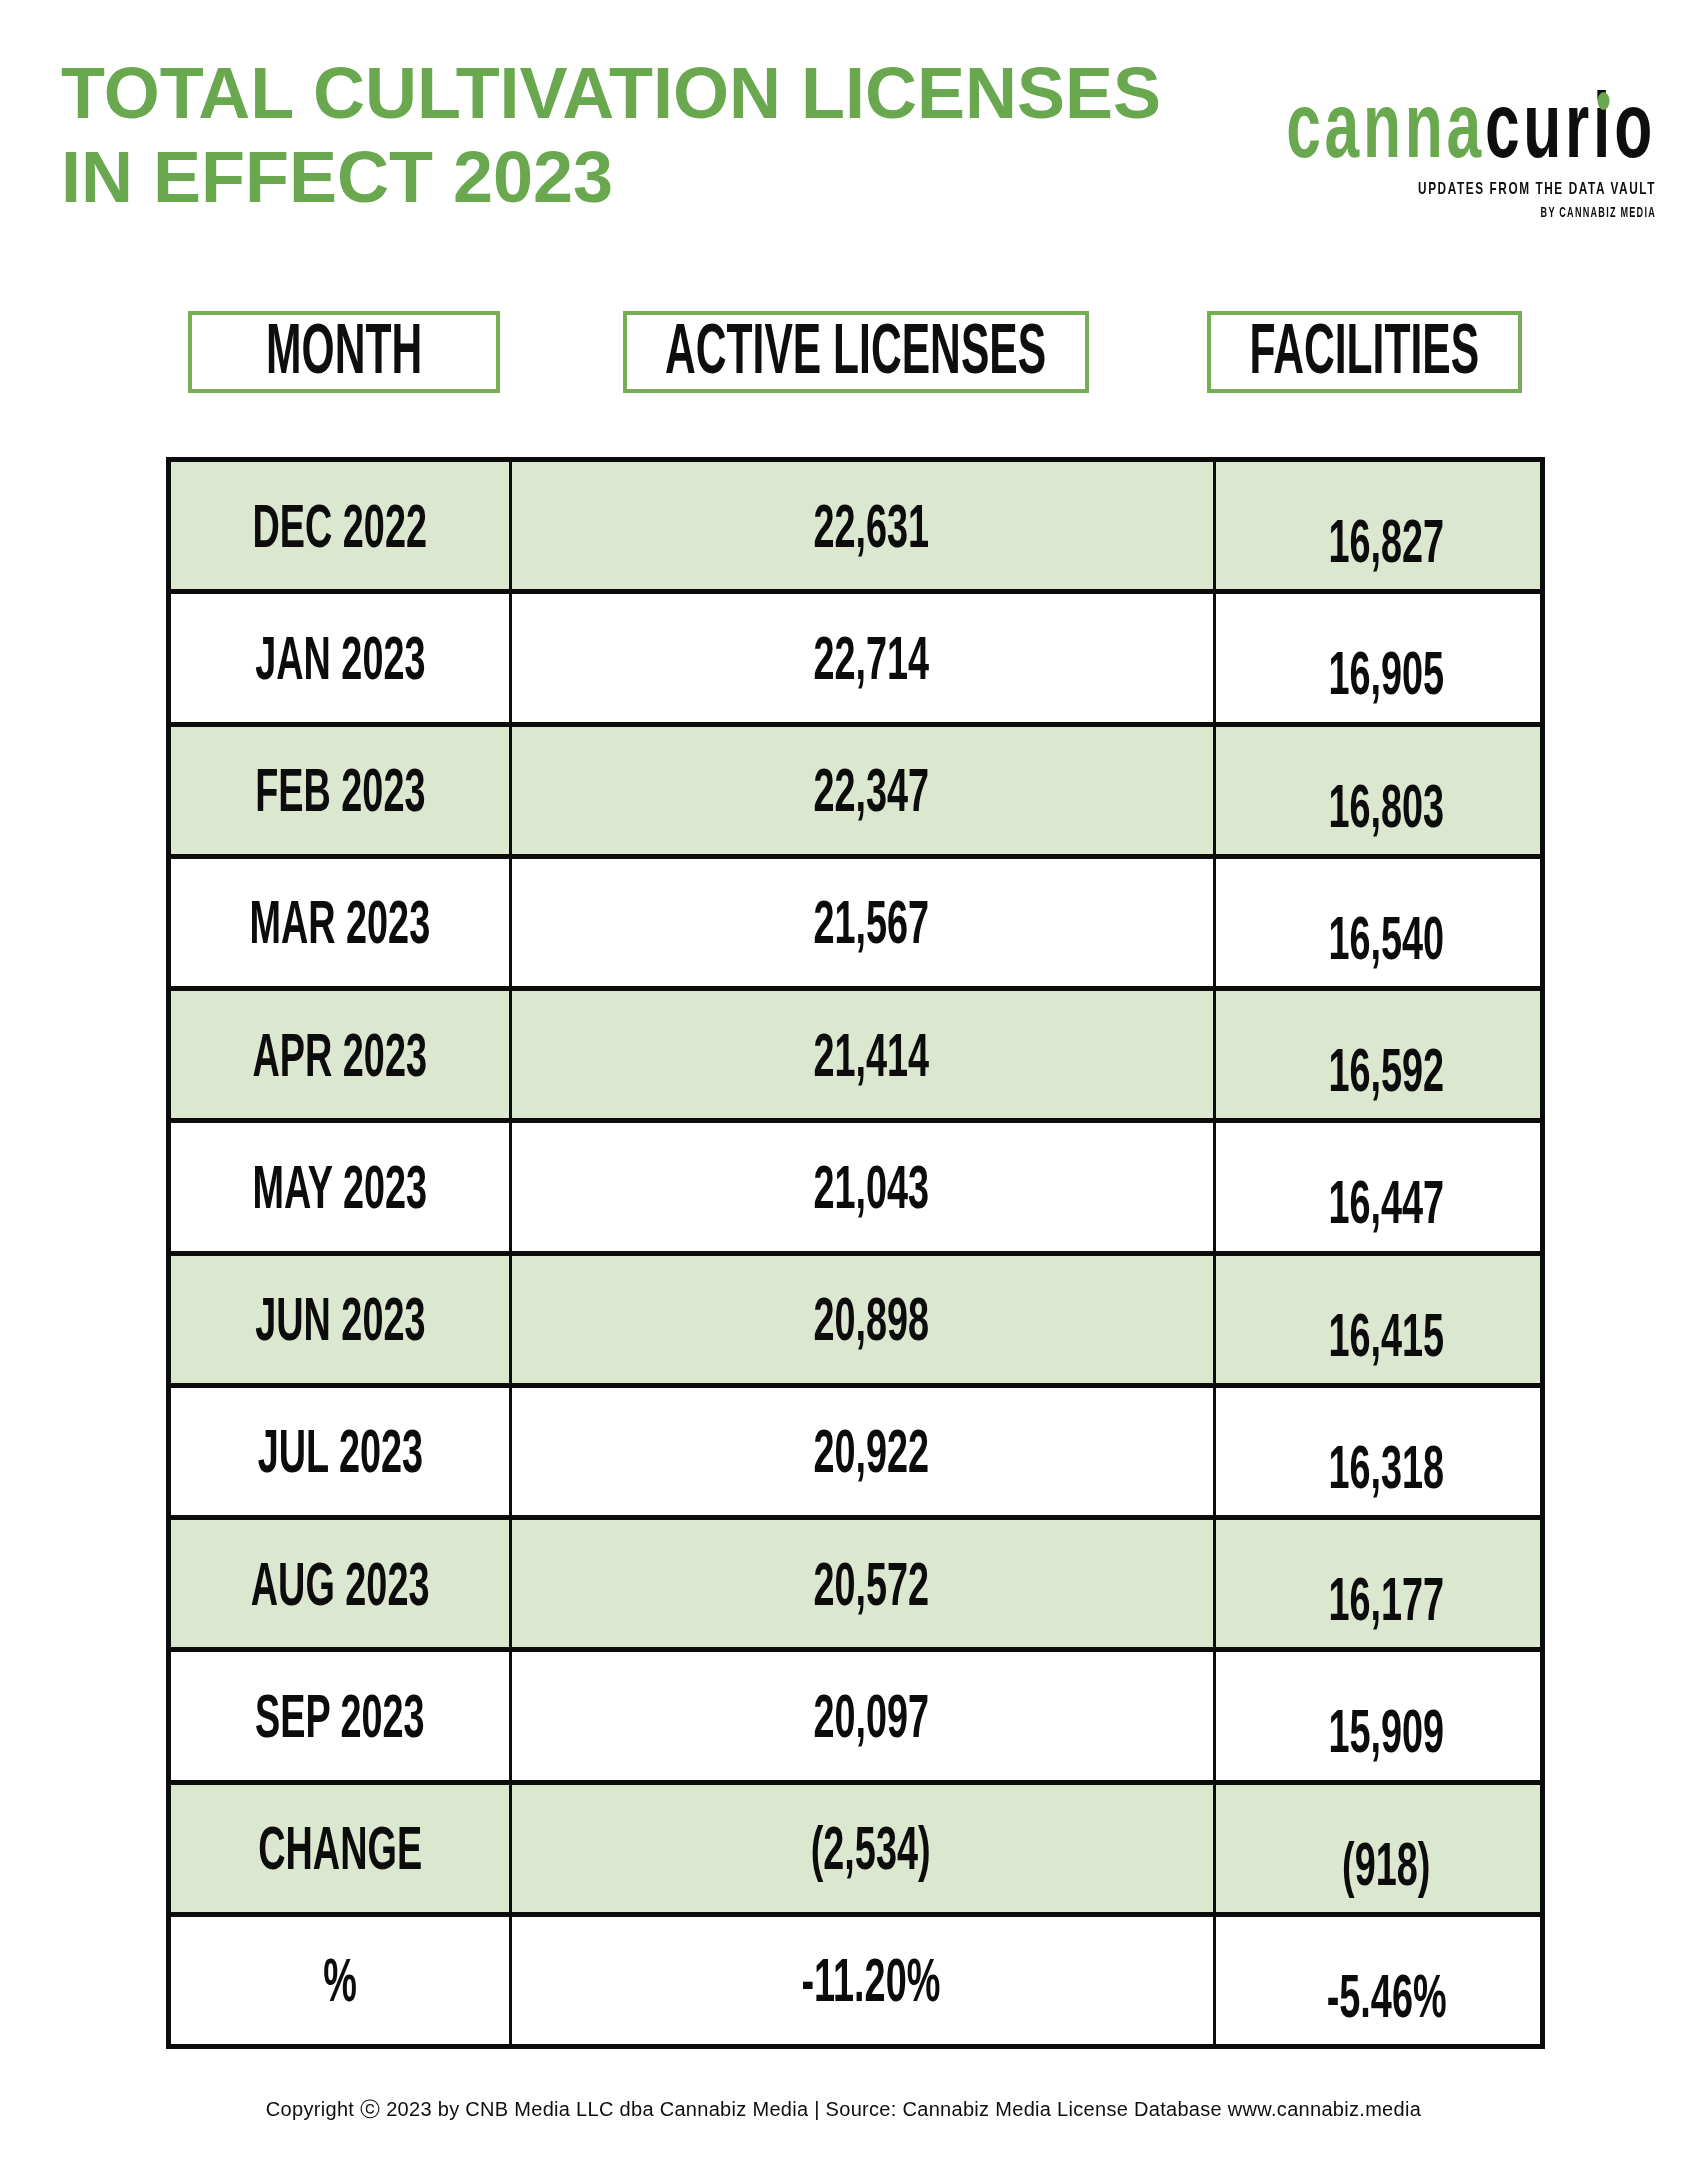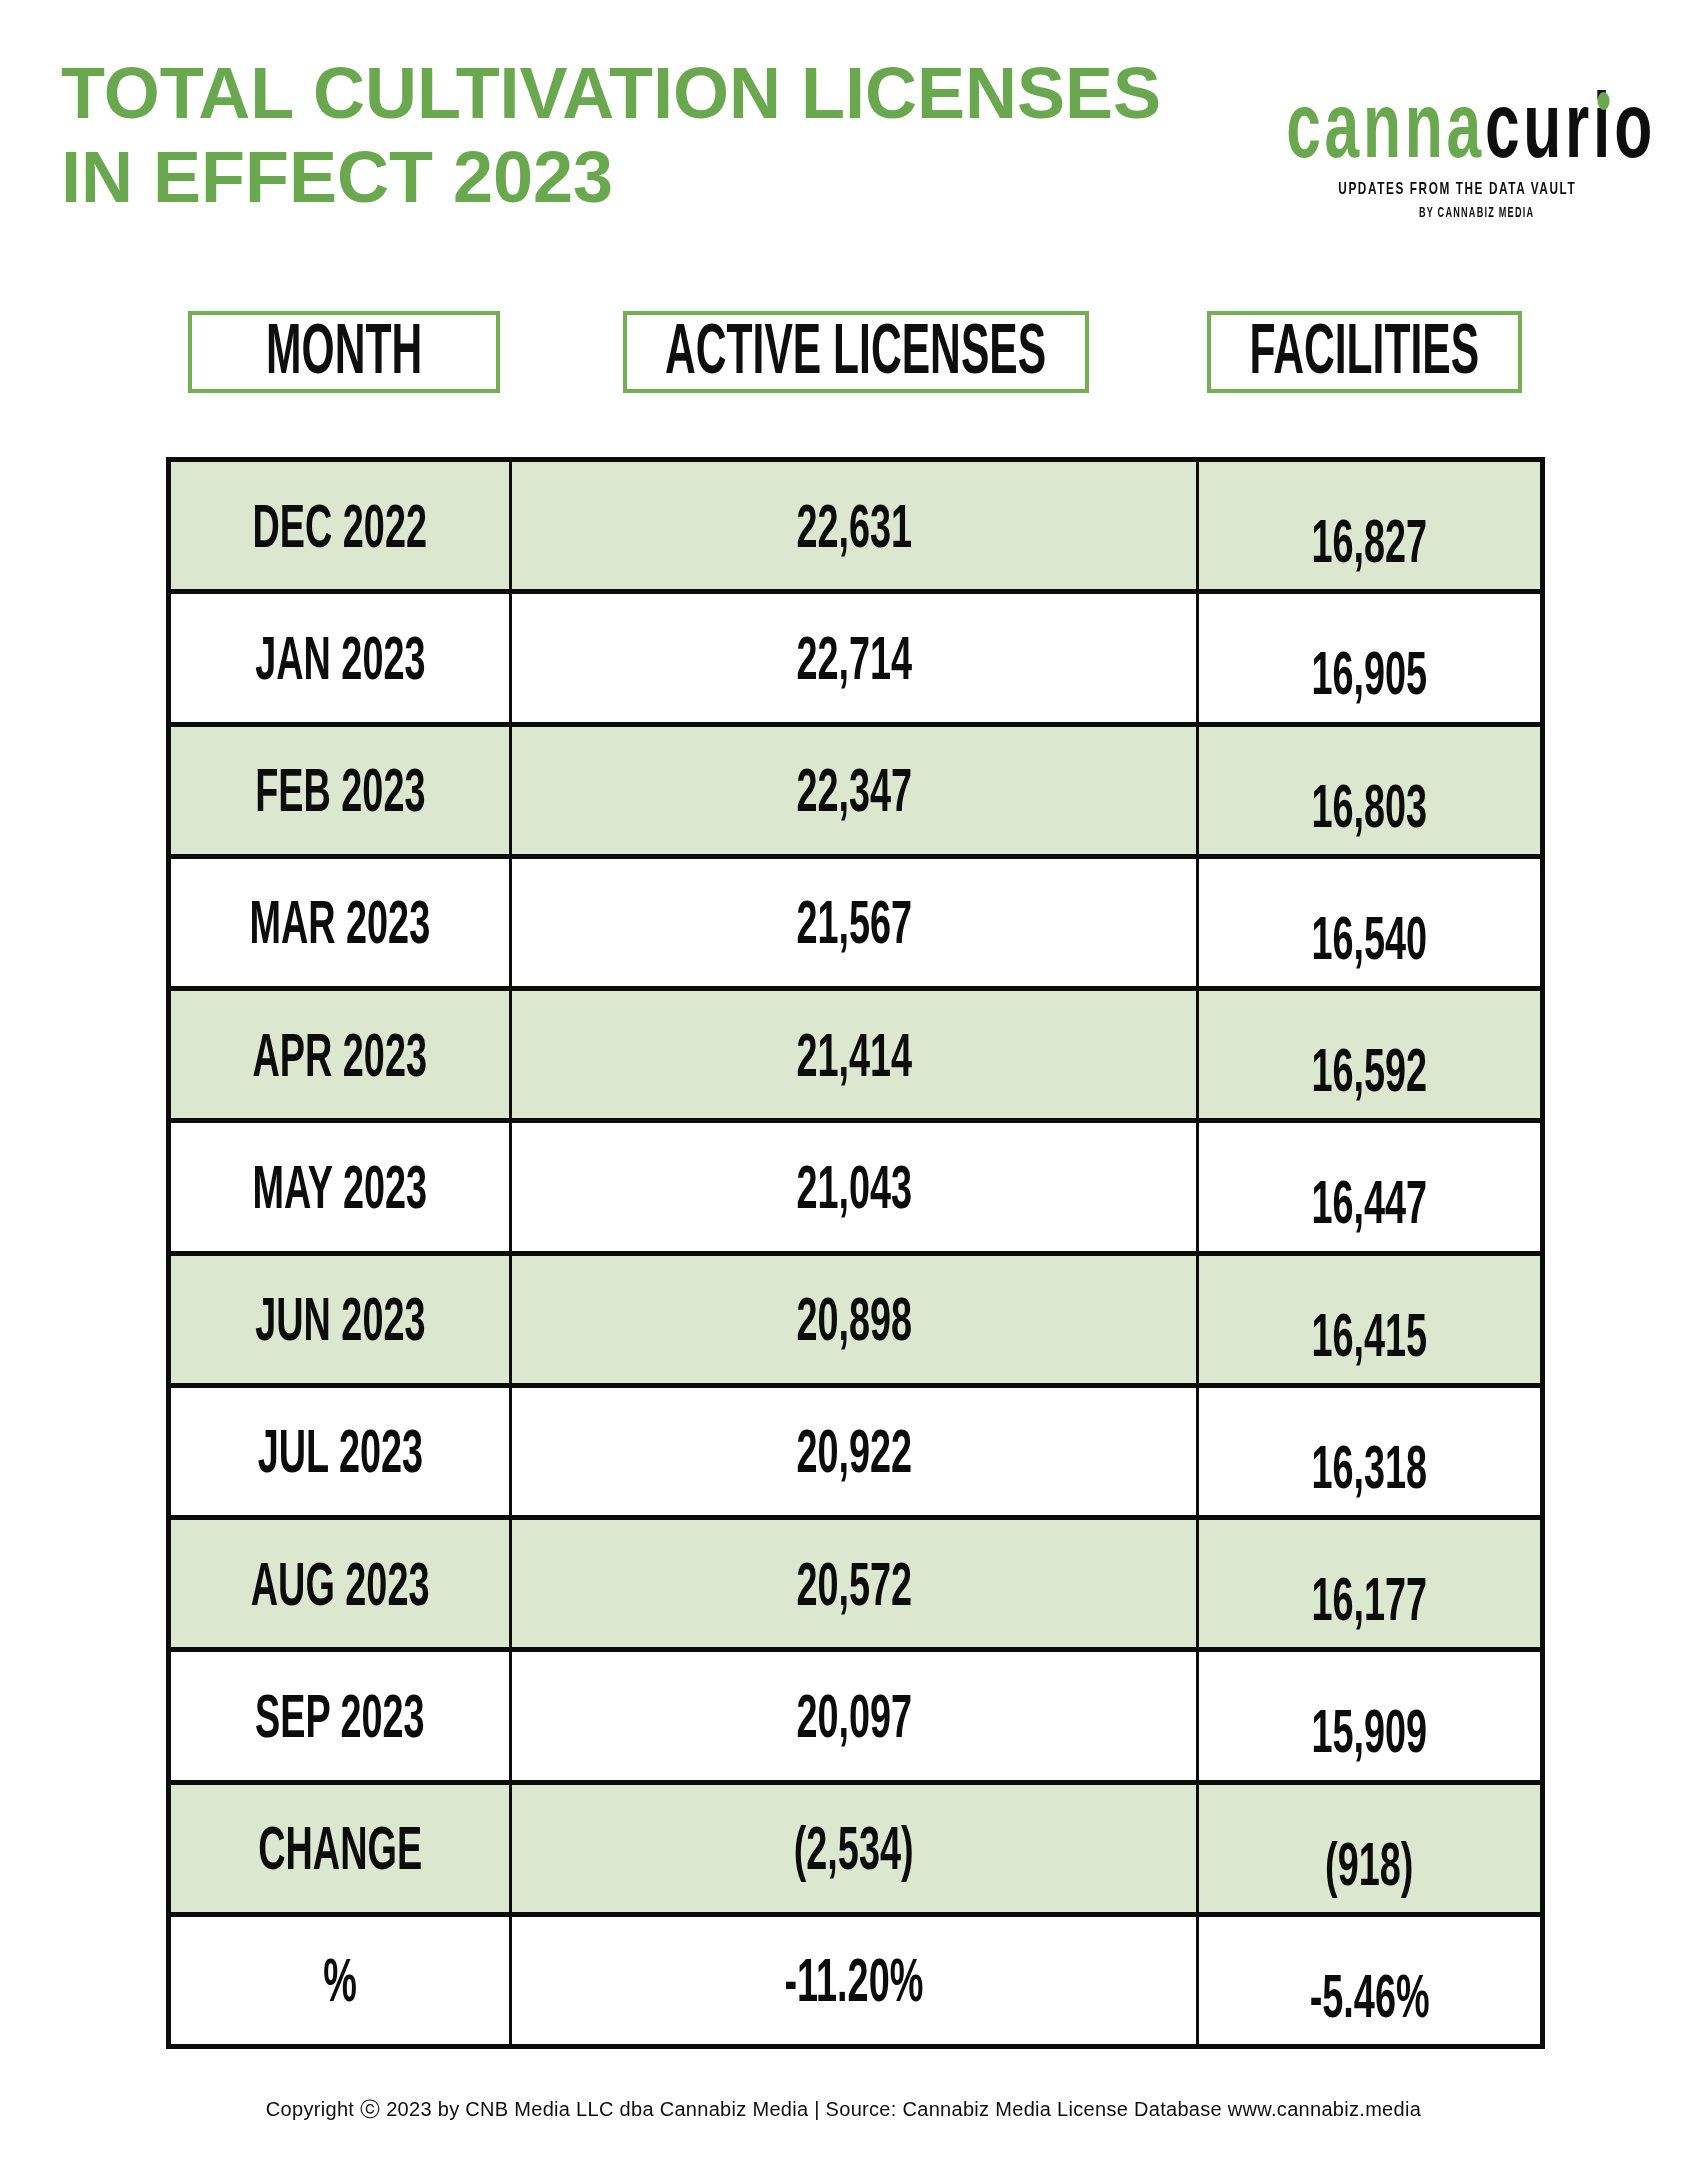--- a/index.html
+++ b/index.html
@@ -7,21 +7,21 @@
     position:relative; width:1687px; height:2183px; overflow:hidden;
     background:#ffffff; font-family:"Liberation Sans", sans-serif;
   }
   
   .title {
     position:absolute; left:61px; top:52px; margin:0;
     font-size:72px; font-weight:bold; line-height:1.16; letter-spacing:0;
     color:var(--green, #6aa84f);
   }
   
-  .logo { position:absolute; top:81px; right:31px; text-align:center; }
+  .logo { position:absolute; top:81px; right:31px; text-align:right; }
   .logo-word {
     display:block; font-size:93px; font-weight:bold; line-height:0.95;
     letter-spacing:0.06em; white-space:nowrap;
     transform:scaleX(0.67); transform-origin:100% 50%;
   }
   .canna { color:var(--green, #6aa84f); }
   .curio { color:#0e0e0e; }
   .logo-i { position:relative; display:inline-block; }
   .logo-i::after {
     content:""; position:absolute; left:50%; top:0.115em;
@@ -47,21 +47,21 @@
   .hbox-month    { left:188px;  width:312px; }
   .hbox-active   { left:623px; width:466px; }
   .hbox-fac      { left:1207px; width:315px; }
   .hbox .cx { font-size:71px; font-weight:bold; color:#0e0e0e; transform:scaleX(0.6); }
   
   .table {
     position:absolute; left:166px; top:457px; width:1379px; height:1592px;
     border:5.5px solid #0c0c0c; box-sizing:border-box;
     display:flex; flex-direction:column; background:#ffffff;
   }
-  .trow { flex:1 1 0; display:flex; border-bottom:5.5px solid #0c0c0c; min-height:0; }
+  .trow { flex:1 1 0; display:flex; border-bottom:5.5px solid #0c0c0c; min-height:0;gap:17px; }
   .trow:last-child { border-bottom:0; }
   .trow.alt { background:var(--row_green, #dce7d0); }
   .cell {
     box-sizing:border-box; display:flex; align-items:center; justify-content:center;
     border-right:3.3px solid #0c0c0c; min-width:0;
   }
   .cell:last-child { border-right:0;margin-top:31px; }
   .c-month  { width:341px; }
   .c-active { width:687px; }
   .c-fac    { flex:1 1 0; }

